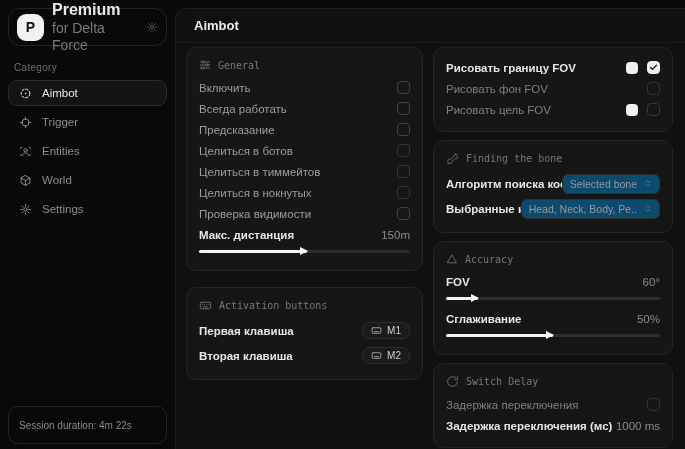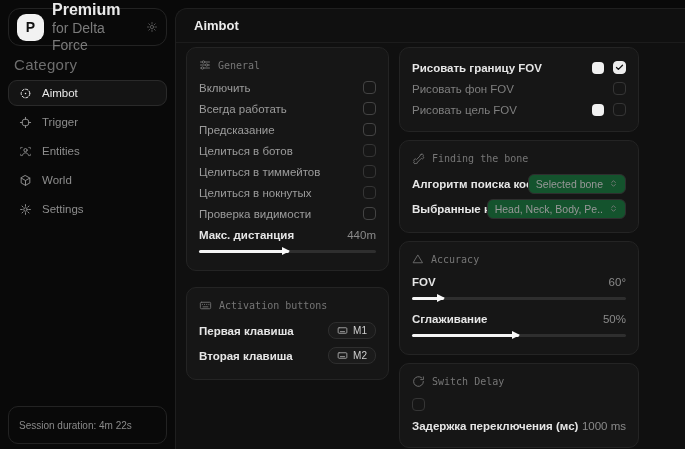--- a/index.html
+++ b/index.html
@@ -8,33 +8,33 @@
   .app { position:relative; width:685px; height:449px; }
 
   
   .sidebar { position:absolute; left:0; top:0; width:175px; height:449px; padding:8px; }
   .premium-box { display:flex; align-items:center; gap:8px; border:1px solid #232323; border-radius:12px; padding:5px 8px; height:38px; }
   .logo { width:27px; height:27px; border-radius:9px; background:#f2f2f2; color:#121212; display:flex; align-items:center; justify-content:center; font-weight:bold; font-size:14px; flex-shrink:0; }
   .premium-text { line-height:1.25; }
   .premium-title { font-size:16px; font-weight:bold; color:#e9e9e9; }
   .premium-sub { font-size:14px; color:#7b7b7b; }
   .premium-sync { margin-left:auto; color:#5a5a5a; display:flex; }
-  .category { font-size:15px; color:#6e6e6e; margin:10px 6px 7px; letter-spacing:.3px; }
+  .category { font-size:10px; color:#6e6e6e; margin:16px 6px 7px; letter-spacing:.3px; }
   .nav-item { display:flex; align-items:center; gap:10px; height:26px; padding:0 10px; margin-bottom:3px; font-size:11.5px; color:#8d8d8d; border:1px solid transparent; border-radius:9px; cursor:pointer; }
   .nav-item.selected { background:#141414; border-color:#2a2a2a; color:#e8e8e8; }
   .nav-item .nicon { display:flex; color:inherit; }
   .session-box { position:absolute; left:8px; right:8px; bottom:5px; height:38px; border:1px solid #232323; border-radius:10px; display:flex; align-items:center; padding:0 10px; font-size:10px; color:#8a8a8a; }
 
   
   .main { position:absolute; left:175px; top:8px; width:510px; height:441px; background:#101010; border:1px solid #1f1f1f; border-right:none; border-bottom:none; border-radius:12px 0 0 0; overflow:hidden; }
   .main-header { height:34px; display:flex; align-items:center; padding:0 18px; border-bottom:1px solid #1c1c1c; }
   .main-title { font-size:13px; font-weight:bold; color:#ededed; }
   .content { display:flex; gap:10px; padding:4px 10px 0 10px; align-items:flex-start; }
   .col { display:flex; flex-direction:column; }
-  .col-left { width:203px; }
+  .col-left { width:237px; }
   .col-right { width:240px; }
   .card { background:#161616; border:1px solid #242424; border-radius:10px; padding:9px 12px 11px; width:100%; }
   .col-left .card { margin-bottom:16px; }
   .col-right .card { margin-bottom:8px; }
   .card-title { display:flex; align-items:center; gap:7px; font-family:"DejaVu Sans Mono", monospace; font-size:10px; color:#767676; margin:2px 0 6px; }
   .card-title .cicon { display:flex; color:#6e6e6e; }
 
   .row { display:flex; align-items:center; justify-content:space-between; height:21px; font-size:11.5px; color:#9c9c9c; }
   .row.tall { height:25px; }
   .row .label { white-space:nowrap; overflow:hidden; }
@@ -46,21 +46,21 @@
   .checkbox.dim { border-color:#353535; }
   .checkbox.checked { background:#ededed; border-color:#ededed; color:#141414; }
   .swatch { width:12px; height:12px; background:#f1f1f1; border-radius:4px; flex-shrink:0; cursor:pointer; }
   .ctrl-group { display:flex; align-items:center; gap:9px; }
 
   .slider { position:relative; height:10px; margin:1px 0 3px; cursor:pointer; }
   .slider .track { position:absolute; left:0; right:0; top:4px; height:2.5px; background:#2e2e2e; border-radius:2px; }
   .slider .fill { position:absolute; left:0; top:4px; height:2.5px; background:#f5f5f5; border-radius:2px; width:var(--p,0%); }
   .slider .thumb { position:absolute; top:0.5px; left:calc(var(--p,0%) - 7px); width:0; height:0; border-left:8px solid #fafafa; border-top:4.5px solid transparent; border-bottom:4.5px solid transparent; }
 
-  .dropdown { display:flex; align-items:center; gap:6px; background:#14532d; border:1px solid #2e2e2e; border-radius:6px; padding:3px 7px; font-size:10.5px; color:#989898; flex-shrink:0; cursor:pointer; max-width:150px; }
+  .dropdown { display:flex; align-items:center; gap:6px; background:#0c4a6e; border:1px solid #2e2e2e; border-radius:6px; padding:3px 7px; font-size:10.5px; color:#989898; flex-shrink:0; cursor:pointer; max-width:150px; }
   .dropdown .dval { white-space:nowrap; overflow:hidden; }
   .dropdown .chev { display:flex; color:#7a7a7a; flex-shrink:0; }
 
   .key-pill { display:flex; align-items:center; gap:5px; background:#1b1b1b; border:1px solid #2e2e2e; border-radius:8px; padding:2px 8px; height:17px; font-size:10px; color:#cfcfcf; cursor:pointer; flex-shrink:0; }
   .key-pill .kicon { display:flex; color:#a5a5a5; }
 
   svg { display:block; }
 </style>
 </head>
 <body>
@@ -182,21 +182,21 @@
             <span class="label">Целиться в нокнутых</span>
             <span class="checkbox dim"></span>
           </div>
           <div class="row">
             <span class="label">Проверка видимости</span>
             <span class="checkbox"></span>
           </div>
 
           <div class="row">
             <span class="label bright">Макс. дистанция</span>
-            <span class="value">440m</span>
+            <span class="value">150m</span>
           </div>
           <div class="slider" style="--p: 51%;">
             <span class="track"></span>
             <span class="fill"></span>
             <span class="thumb"></span>
           </div>
         </div>
 
         <div class="card">
           <div class="card-title">
@@ -338,20 +338,21 @@
             <span class="cicon">
               <svg width="13" height="13" viewBox="0 0 24 24" fill="none" stroke="currentColor" stroke-width="1.8" stroke-linecap="round" stroke-linejoin="round">
                   <path d="M21 12a9 9 0 1 1-3.2-6.9"></path>
                   <polyline points="21 3.5 21 8.5 16 8.5"></polyline>
                 </svg>
             </span>
             <span>Switch Delay</span>
           </div>
 
           <div class="row">
+            <span class="label dim">Задержка переключения</span>
             <span class="checkbox dim"></span>
           </div>
 
           <div class="row">
             <span class="label bright">Задержка переключения (мс)</span>
             <span class="value">1000 ms</span>
           </div>
 
         </div>
 

